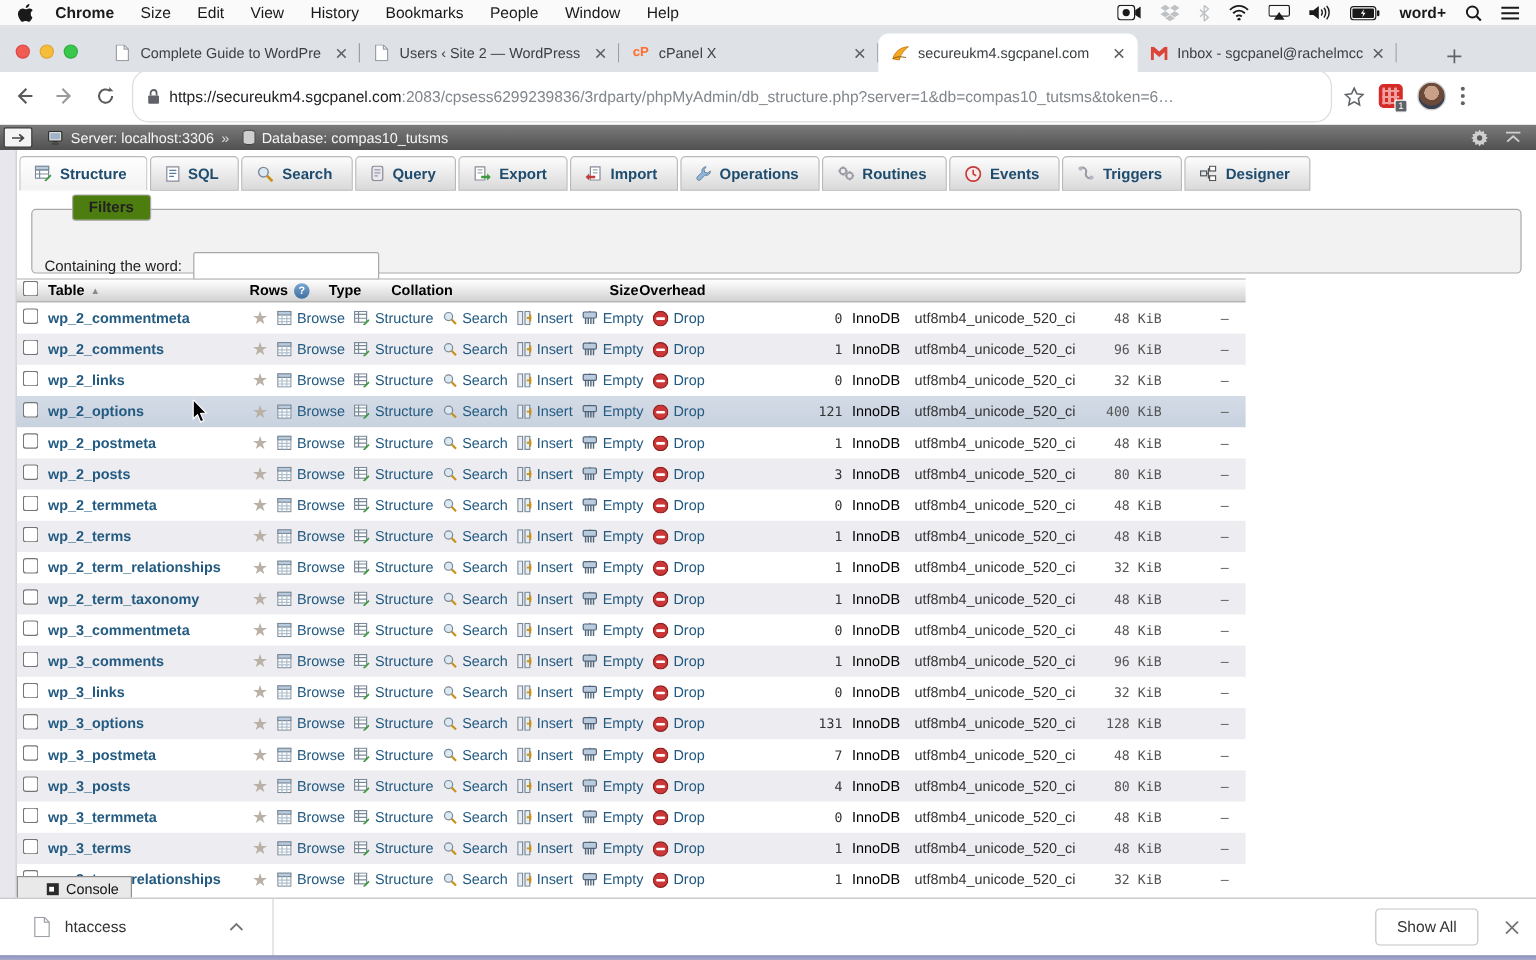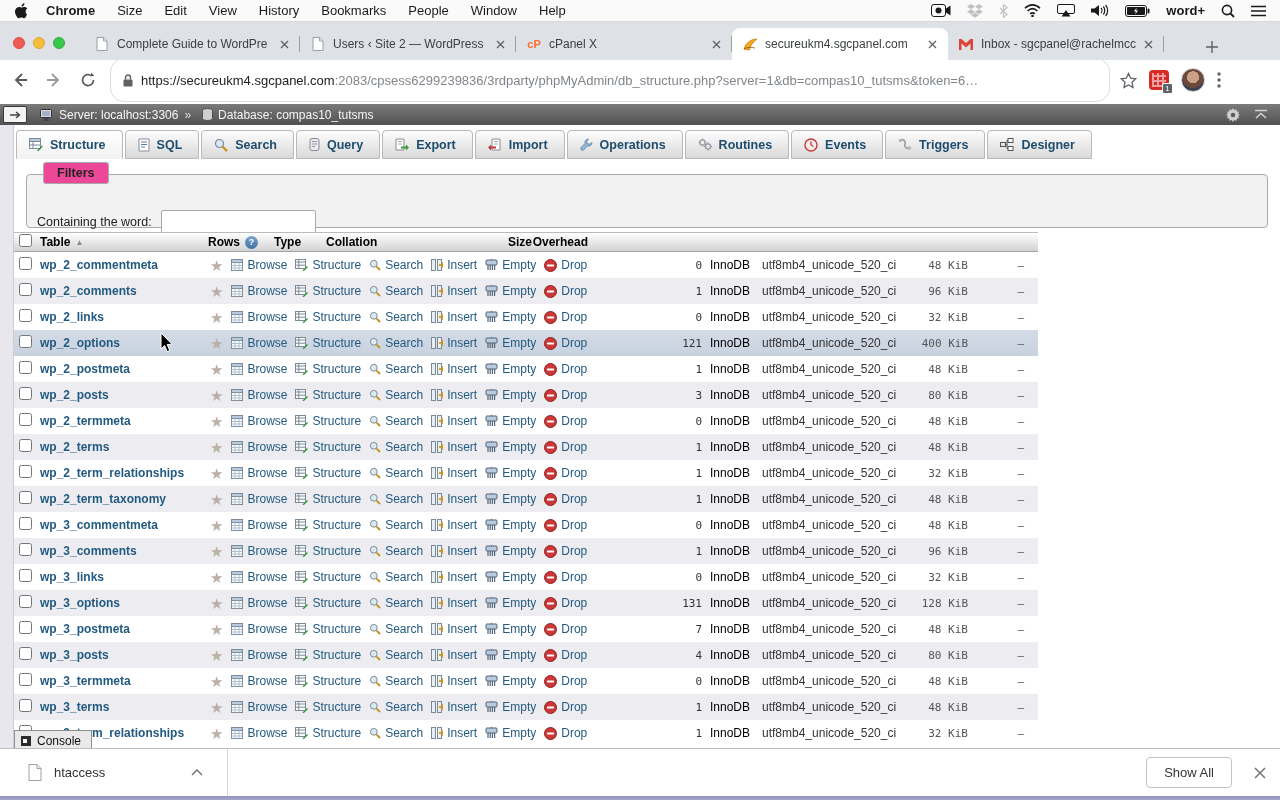--- a/index.html
+++ b/index.html
@@ -55,21 +55,21 @@
   .crumbbar .right { margin-left:auto; display:flex; align-items:center; gap:14px; margin-right:12px; }
   .leftrail { position:absolute; top:25px; left:0; width:14px; height:675px; background:#e7e7ed; border-right:1px solid #cdcdd6; }
 
   
   .navtabs { position:absolute; top:30px; left:16px; display:flex; align-items:flex-end; gap:2px; }
   .ntab { display:flex; align-items:center; gap:7px; height:29px; padding:0 16px 0 12px; background:linear-gradient(#fdfdfd,#d9d9d9); border:1px solid #b9b9b9; border-radius:4px 4px 0 0; font-size:12.5px; font-weight:bold; color:#1e4c6e; }
   .ntab.active { background:linear-gradient(#ffffff,#f2f2f2); border-bottom-color:#f2f2f2; }
 
   
   .filters { position:absolute; top:74px; left:26px; width:1242px; height:54px; background:#f2f2f2; border:1px solid #a9a9a9; border-radius:4px; }
-  .filters .legend { position:absolute; top:-13px; left:16px; background:#ec4899; border:1px solid #a9a9a9; border-radius:3px; padding:3px 13px; font-size:12.5px; font-weight:bold; color:#222; }
+  .filters .legend { position:absolute; top:-13px; left:33px; background:#4d7c0f; border:1px solid #a9a9a9; border-radius:3px; padding:3px 13px; font-size:12.5px; font-weight:bold; color:#222; }
   .filters .row { position:absolute; top:22px; left:10px; display:flex; align-items:center; font-size:12.5px; color:#222;margin-top:13px; }
   .filters input { margin-left:9px; width:155px; height:24px; border:1px solid #a9a9a9; border-radius:2px; background:#fff; font-size:12px; padding:0 4px; }
 
   
   .dbtable { position:absolute; top:132px; left:14px; width:1024px; }
   .thead { display:flex; align-items:center; height:20px; background:linear-gradient(#ffffff,#d2d2d2); border-top:1px solid #bbb; border-bottom:1px solid #a5a5a5; font-size:12px; font-weight:bold; color:#000; }
   .trow { display:flex; align-items:center; height:26px; font-size:12px; }
   .trow.alt { background:#ededf1; }
   .trow.hover { background:linear-gradient(#d3dbe6,#c8d2df); }
   .c-check { width:26px; padding-left:5px; }
@@ -88,21 +88,21 @@
   .star { color:#b9b0a6; font-size:15px; line-height:1; }
   .sortarrow { font-size:8px; color:#8a8a8a; }
   .helpicon { width:13px; height:13px; border-radius:50%; background:linear-gradient(#7aa6cf,#3f6fa3); color:#fff; font-size:9px; font-weight:bold; display:flex; align-items:center; justify-content:center; }
   .rowsval { color:#333; }
   .typeval { color:#000; }
   .collval { color:#333; }
   .sizeval { color:#555; }
   .overval { color:#555; }
 
   
-  .consoletab { position:absolute; left:14px; top:630px; height:20px; display:flex; align-items:center; gap:6px; background:#e9e9e9; border:1px solid #8f8f8f; border-bottom:none; padding:0 10px 0 6px; font-size:12px; color:#111; z-index:30; }
+  .consoletab { position:absolute; left:14px; top:630px; height:20px; display:flex; align-items:center; gap:6px; background:#e9e9e9; border:1px solid #8f8f8f; border-bottom:none; padding:0 10px 0 24px; font-size:12px; color:#111; z-index:30; }
   .consoletab .sq { width:10px; height:10px; background:#2b2b2b; position:relative; }
   .consoletab .sq::after { content:""; position:absolute; left:2px; top:3px; width:4px; height:4px; background:#fff; }
 
   
   .shelf { position:absolute; top:748px; left:0; width:1280px; height:48px; background:#fff; border-top:1px solid #bfbfbf; z-index:40; display:flex; align-items:center; }
   .shelf .fileic { margin-left:28px; }
   .shelf .fname { margin-left:12px; font-size:13px; color:#333; }
   .shelf .chev { margin-left:86px; }
   .shelf .vsep { width:1px; height:48px; background:#d6d6d6; margin-left:24px; }
   .shelf .right { margin-left:auto; display:flex; align-items:center; gap:22px; margin-right:14px; }

